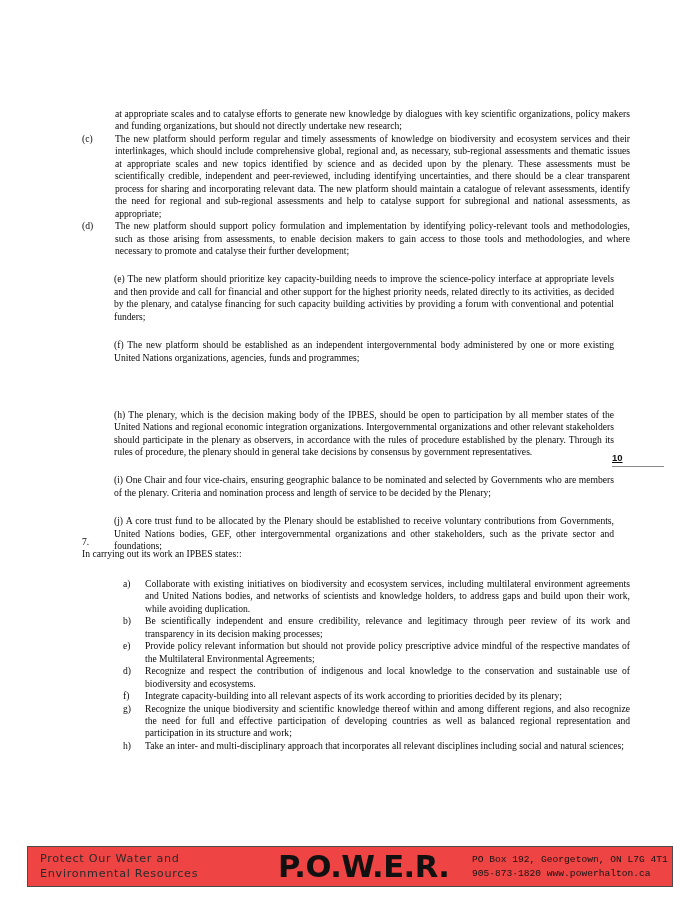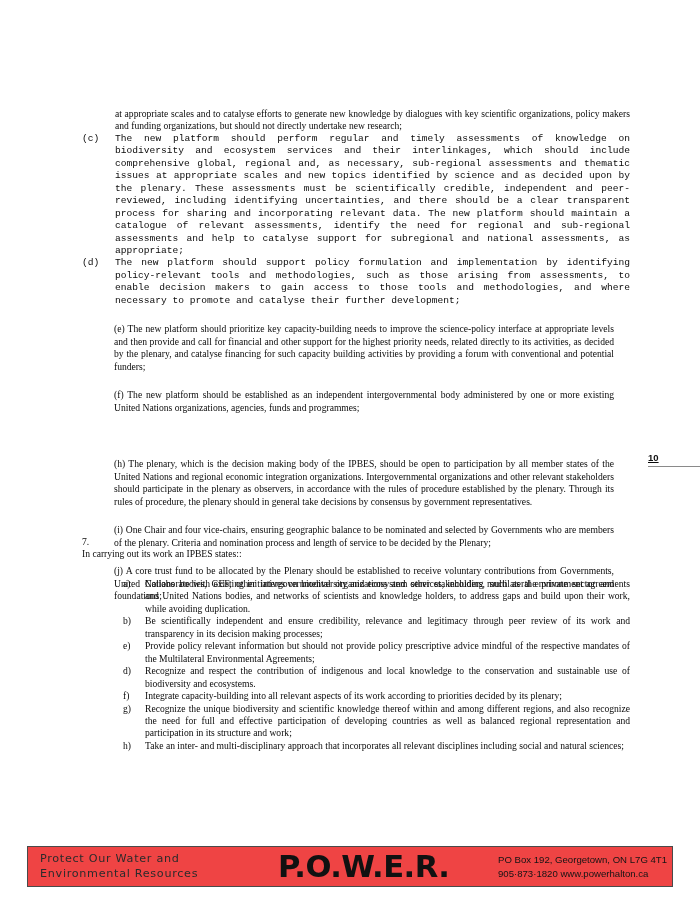--- a/index.html
+++ b/index.html
@@ -41,21 +41,20 @@
   
   .cont {
     padding-left: 33px;
   }
 
   
   .hang {
     padding-left: 33px;
     text-indent: -33px;
     margin: 0;
-    font-family: Liberation Mono, monospace;
   }
   .hang .mk {
     display: inline-block;
     width: 33px;
     text-indent: 0;
   }
 
   
   .flush {
     padding-left: 16px;
@@ -100,21 +99,21 @@
   }
   .alpha-item .mk {
     display: inline-block;
     width: 22px;
     text-indent: 0;
   }
 
   
   .page-num-wrap {
     position: absolute;
-    left: 648px;
+    left: 612px;
     top: 452px;
     width: 52px;
     text-decoration: underline;
   }
   .page-num {
     font-family: "Liberation Sans", "DejaVu Sans", sans-serif;
     font-size: 9.5px;
     font-weight: bold;
     color: #111111;
     line-height: 11px;
@@ -159,23 +158,23 @@
     font-size: 30px;
     line-height: 34px;
     letter-spacing: -0.5px;
     color: #111111;
     white-space: nowrap;
     transform: scaleX(1.02);
     transform-origin: left center;
   }
   .footer-contact {
     position: absolute;
-    left: 470px;
+    left: 444px;
     top: 6px;
-    font-family: Liberation Sans, sans-serif;
+    font-family: Liberation Mono, monospace;
     font-size: 9.6px;
     line-height: 13.5px;
     color: #141414;
     white-space: nowrap;
   }
 </style>
 </head>
 <body>
 
 <div class="page">

